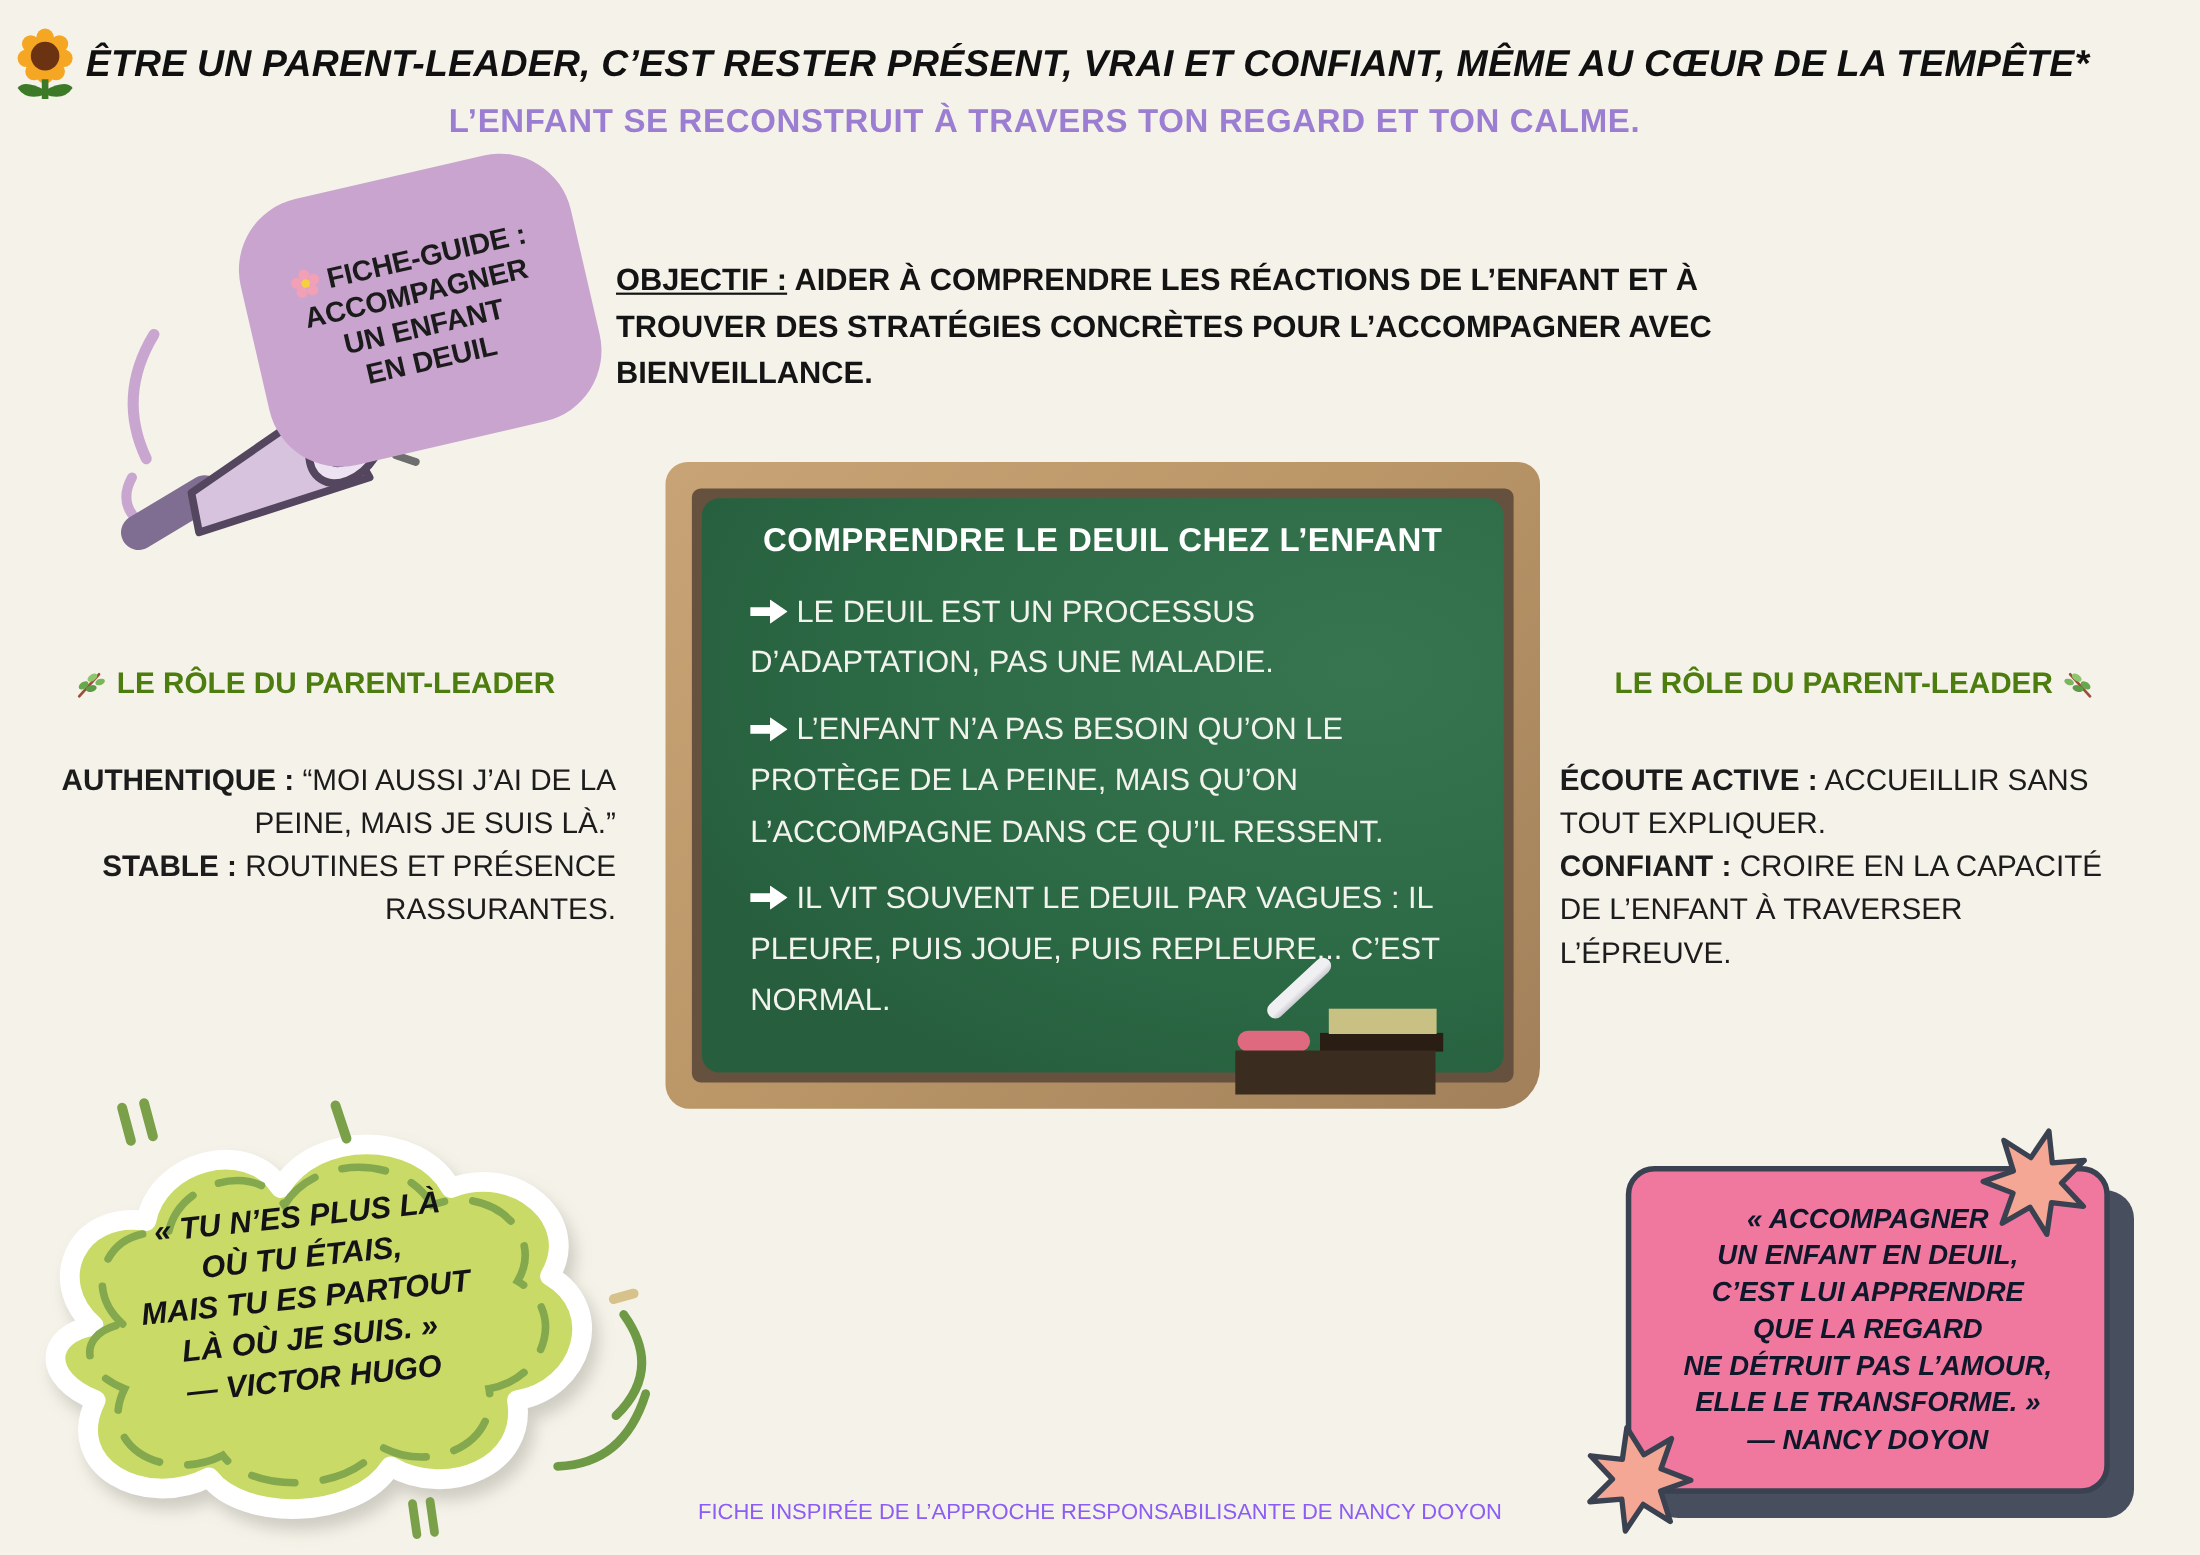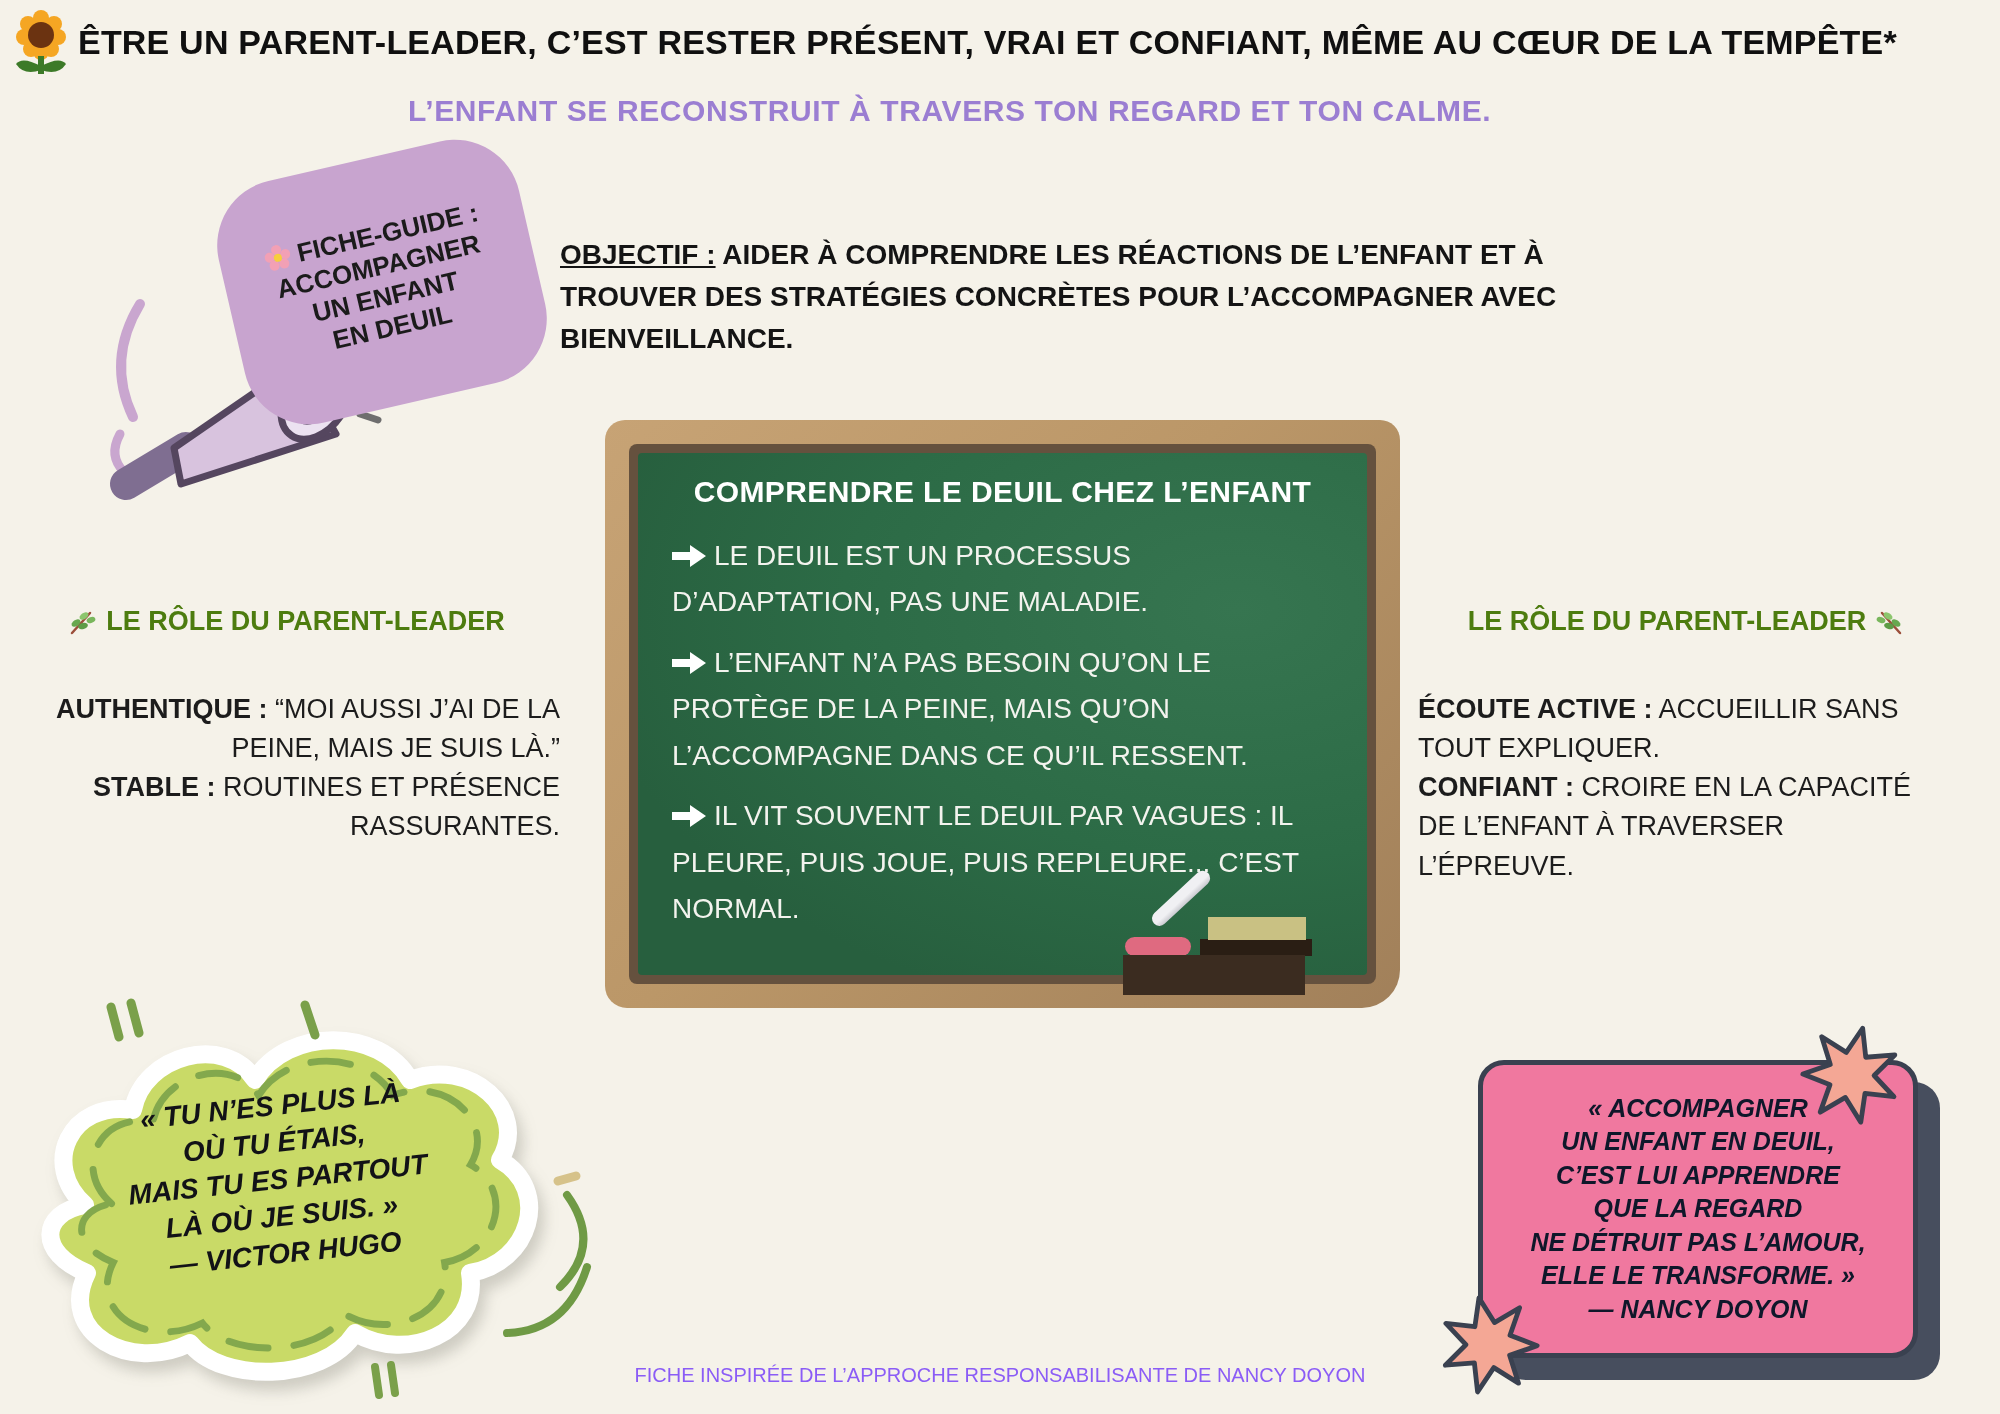--- a/index.html
+++ b/index.html
@@ -1,42 +1,42 @@
 <!DOCTYPE html>
 <html><head>
 <meta charset="utf-8">
 <style>
   html,body{margin:0;padding:0;}
   .page{position:relative;width:2000px;height:1414px;background:#f5f2e9;overflow:hidden;
         font-family:"Liberation Sans",sans-serif;color:#161616;}
   .abs{position:absolute;}
 
   
-  .title-row{left:10px;top:4px;width:1980px;display:flex;align-items:center;gap:6px;}
+  .title-row{left:10px;top:20px;width:1980px;display:flex;align-items:center;gap:6px;font-style:italic;}
   .main-title{font-size:34px;font-weight:bold;letter-spacing:.2px;white-space:nowrap;color:#101010;}
   .subtitle{left:408px;top:94px;font-size:30px;font-weight:bold;color:#9b7ed2;letter-spacing:.6px;}
 
   
   .bubble{left:228px;top:158px;width:308px;height:248px;background:#c8a4cf;border-radius:66px;
           transform:rotate(-13deg);display:flex;align-items:center;justify-content:center;}
   .bubble-text{text-align:center;font-weight:bold;font-size:26px;line-height:1.2;color:#1b1b1b;}
   .bubble-text .ln{display:block;}
 
   
   .objective{left:560px;top:234px;width:1020px;font-size:28px;font-weight:bold;line-height:1.5;color:#141414;}
   .objective .lbl{text-decoration:underline;}
 
   
   .board{left:605px;top:420px;width:795px;height:588px;
          background:linear-gradient(135deg,#c7a375 0%,#bb9768 45%,#a1805a 100%);
          border-radius:20px 20px 38px 22px;}
   .board-bevel{position:absolute;left:24px;top:24px;right:24px;bottom:24px;background:#65513e;border-radius:8px;}
-  .board-green{position:absolute;left:33px;top:33px;right:33px;bottom:33px;border-radius:4px;
+  .board-green{position:absolute;left:33px;top:33px;right:33px;bottom:33px;border-radius:16px;
          background:radial-gradient(ellipse 90% 80% at 82% 30%,#367550 0%,#2c6b46 60%,#275f3e 100%);
-         padding:16px 34px;box-sizing:border-box;overflow:hidden;}
+         padding:16px 44px;box-sizing:border-box;overflow:hidden;}
   .board-title{text-align:center;color:#ffffff;font-weight:bold;font-size:30px;letter-spacing:.4px;margin:6px 0 24px 0;}
   .bullet{color:#f3f3ee;font-size:28px;line-height:1.66;margin-bottom:14px;}
   .arrow-ic{display:inline-block;width:34px;height:22px;vertical-align:-2px;margin-right:8px;}
   
   .tray{position:absolute;left:518px;top:535px;width:182px;height:40px;background:#3b2c20;z-index:5;}
   .eraser{position:absolute;left:520px;top:517px;width:66px;height:19px;border-radius:10px;background:#df6a80;z-index:1;}
   .chalk{position:absolute;left:549px;top:496px;width:74px;height:15px;border-radius:8px;z-index:2;
          background:linear-gradient(#f0f0f3 60%,#c9c9cf 100%);transform:rotate(-43deg);transform-origin:left center;}
   .book-base{position:absolute;left:595px;top:519px;width:112px;height:17px;background:#2a1e14;z-index:3;}
   .book{position:absolute;left:603px;top:497px;width:98px;height:23px;background:#c9c183;z-index:4;}

